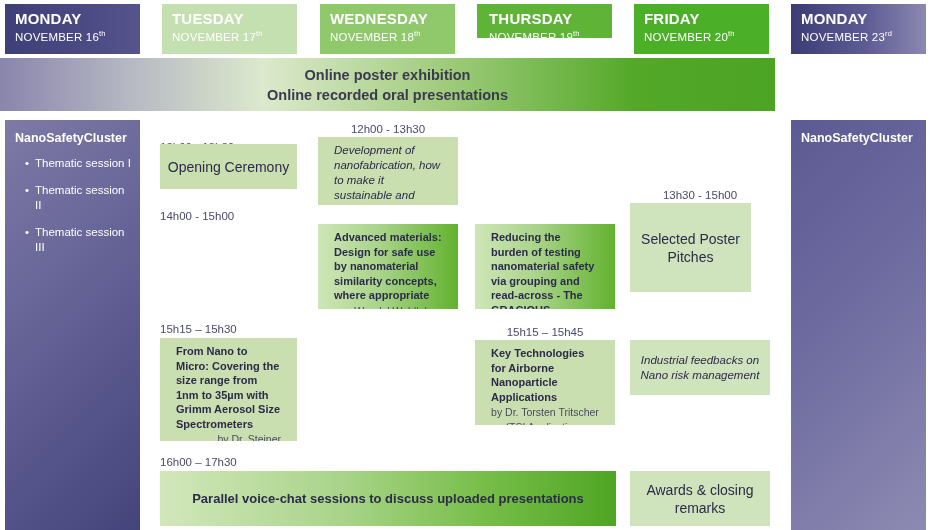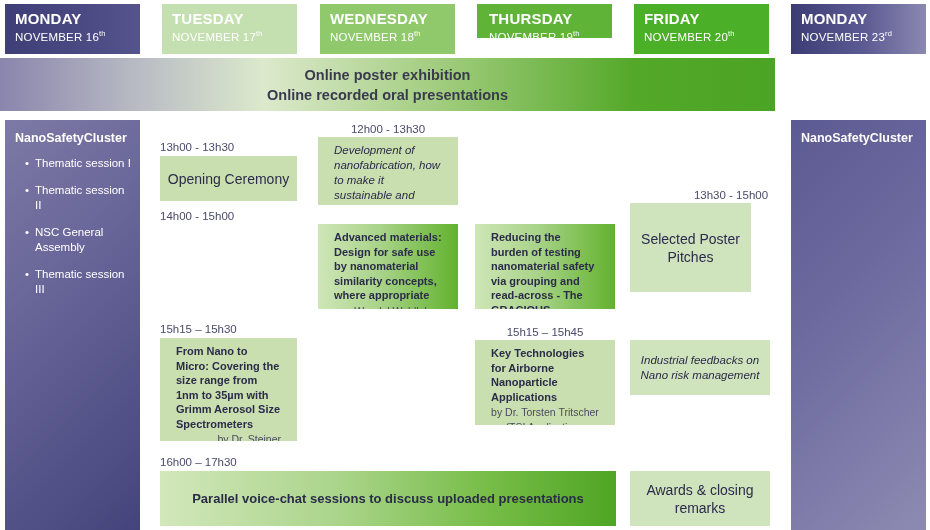--- a/index.html
+++ b/index.html
@@ -209,31 +209,30 @@
   <div class="banner">
     <div class="line">Online poster exhibition</div>
     <div class="line">Online recorded oral presentations</div>
   </div>
 
   <div class="side-panel panel-left" style="left:5px; top:120px; width:135px; height:410px;">
     <div class="sp-title">NanoSafetyCluster</div>
     <ul>
       <li>Thematic session I</li>
       <li>Thematic session II</li>
-      <li>NSC General Assembly</li>
       <li>Thematic session III</li>
     </ul>
   </div>
 
   <div class="side-panel panel-right" style="left:791px; top:120px; width:135px; height:410px;">
     <div class="sp-title">NanoSafetyCluster</div>
   </div>
 
   <div class="time-label" style="left:160px; top:140px;">13h00 - 13h30</div>
-  <div class="session sess-plain fill-light" style="left:160px; top:156px; width:137px; height:45px;">
+  <div class="session sess-plain fill-light" style="left:160px; top:144px; width:137px; height:45px;">
     <div class="title">Opening Ceremony</div>
   </div>
 
   <div class="time-label" style="left:160px; top:209px;">14h00 - 15h00</div>
 
   <div class="time-label" style="left:160px; top:322px;">15h15 – 15h30</div>
   <div class="session fill-light" style="left:160px; top:338px; width:137px; height:103px;">
     <div class="title">From Nano to Micro: Covering the size range from 1nm to 35µm with Grimm Aerosol Size Spectrometers</div>
     <div class="speaker">by Dr. Steiner</div>
   </div>
@@ -258,21 +257,21 @@
     <div class="speaker">Vicki Stone</div>
   </div>
 
   <div class="time-label center" style="left:475px; top:325px; width:140px;">15h15 – 15h45</div>
   <div class="session fill-light" style="left:475px; top:340px; width:140px; height:85px;">
     <div class="title">Key Technologies for Airborne Nanoparticle Applications</div>
     <div class="speaker centered">by Dr. Torsten Tritscher</div>
     <div class="speaker centered">(TSI Applications Engineer)</div>
   </div>
 
-  <div class="time-label center" style="left:661px; top:188px; width:140px;">13h30 - 15h00</div>
+  <div class="time-label center" style="left:630px; top:188px; width:140px;">13h30 - 15h00</div>
   <div class="session sess-plain fill-pale" style="left:630px; top:203px; width:121px; height:89px;">
     <div class="title">Selected Poster Pitches</div>
   </div>
 
   <div class="session sess-plain sess-italic fill-pale" style="left:630px; top:340px; width:140px; height:55px;">
     <div class="title">Industrial feedbacks on Nano risk management</div>
   </div>
 
   <div class="session sess-plain fill-pale" style="left:630px; top:471px; width:140px; height:55px;">
     <div class="title">Awards &amp; closing remarks</div>

